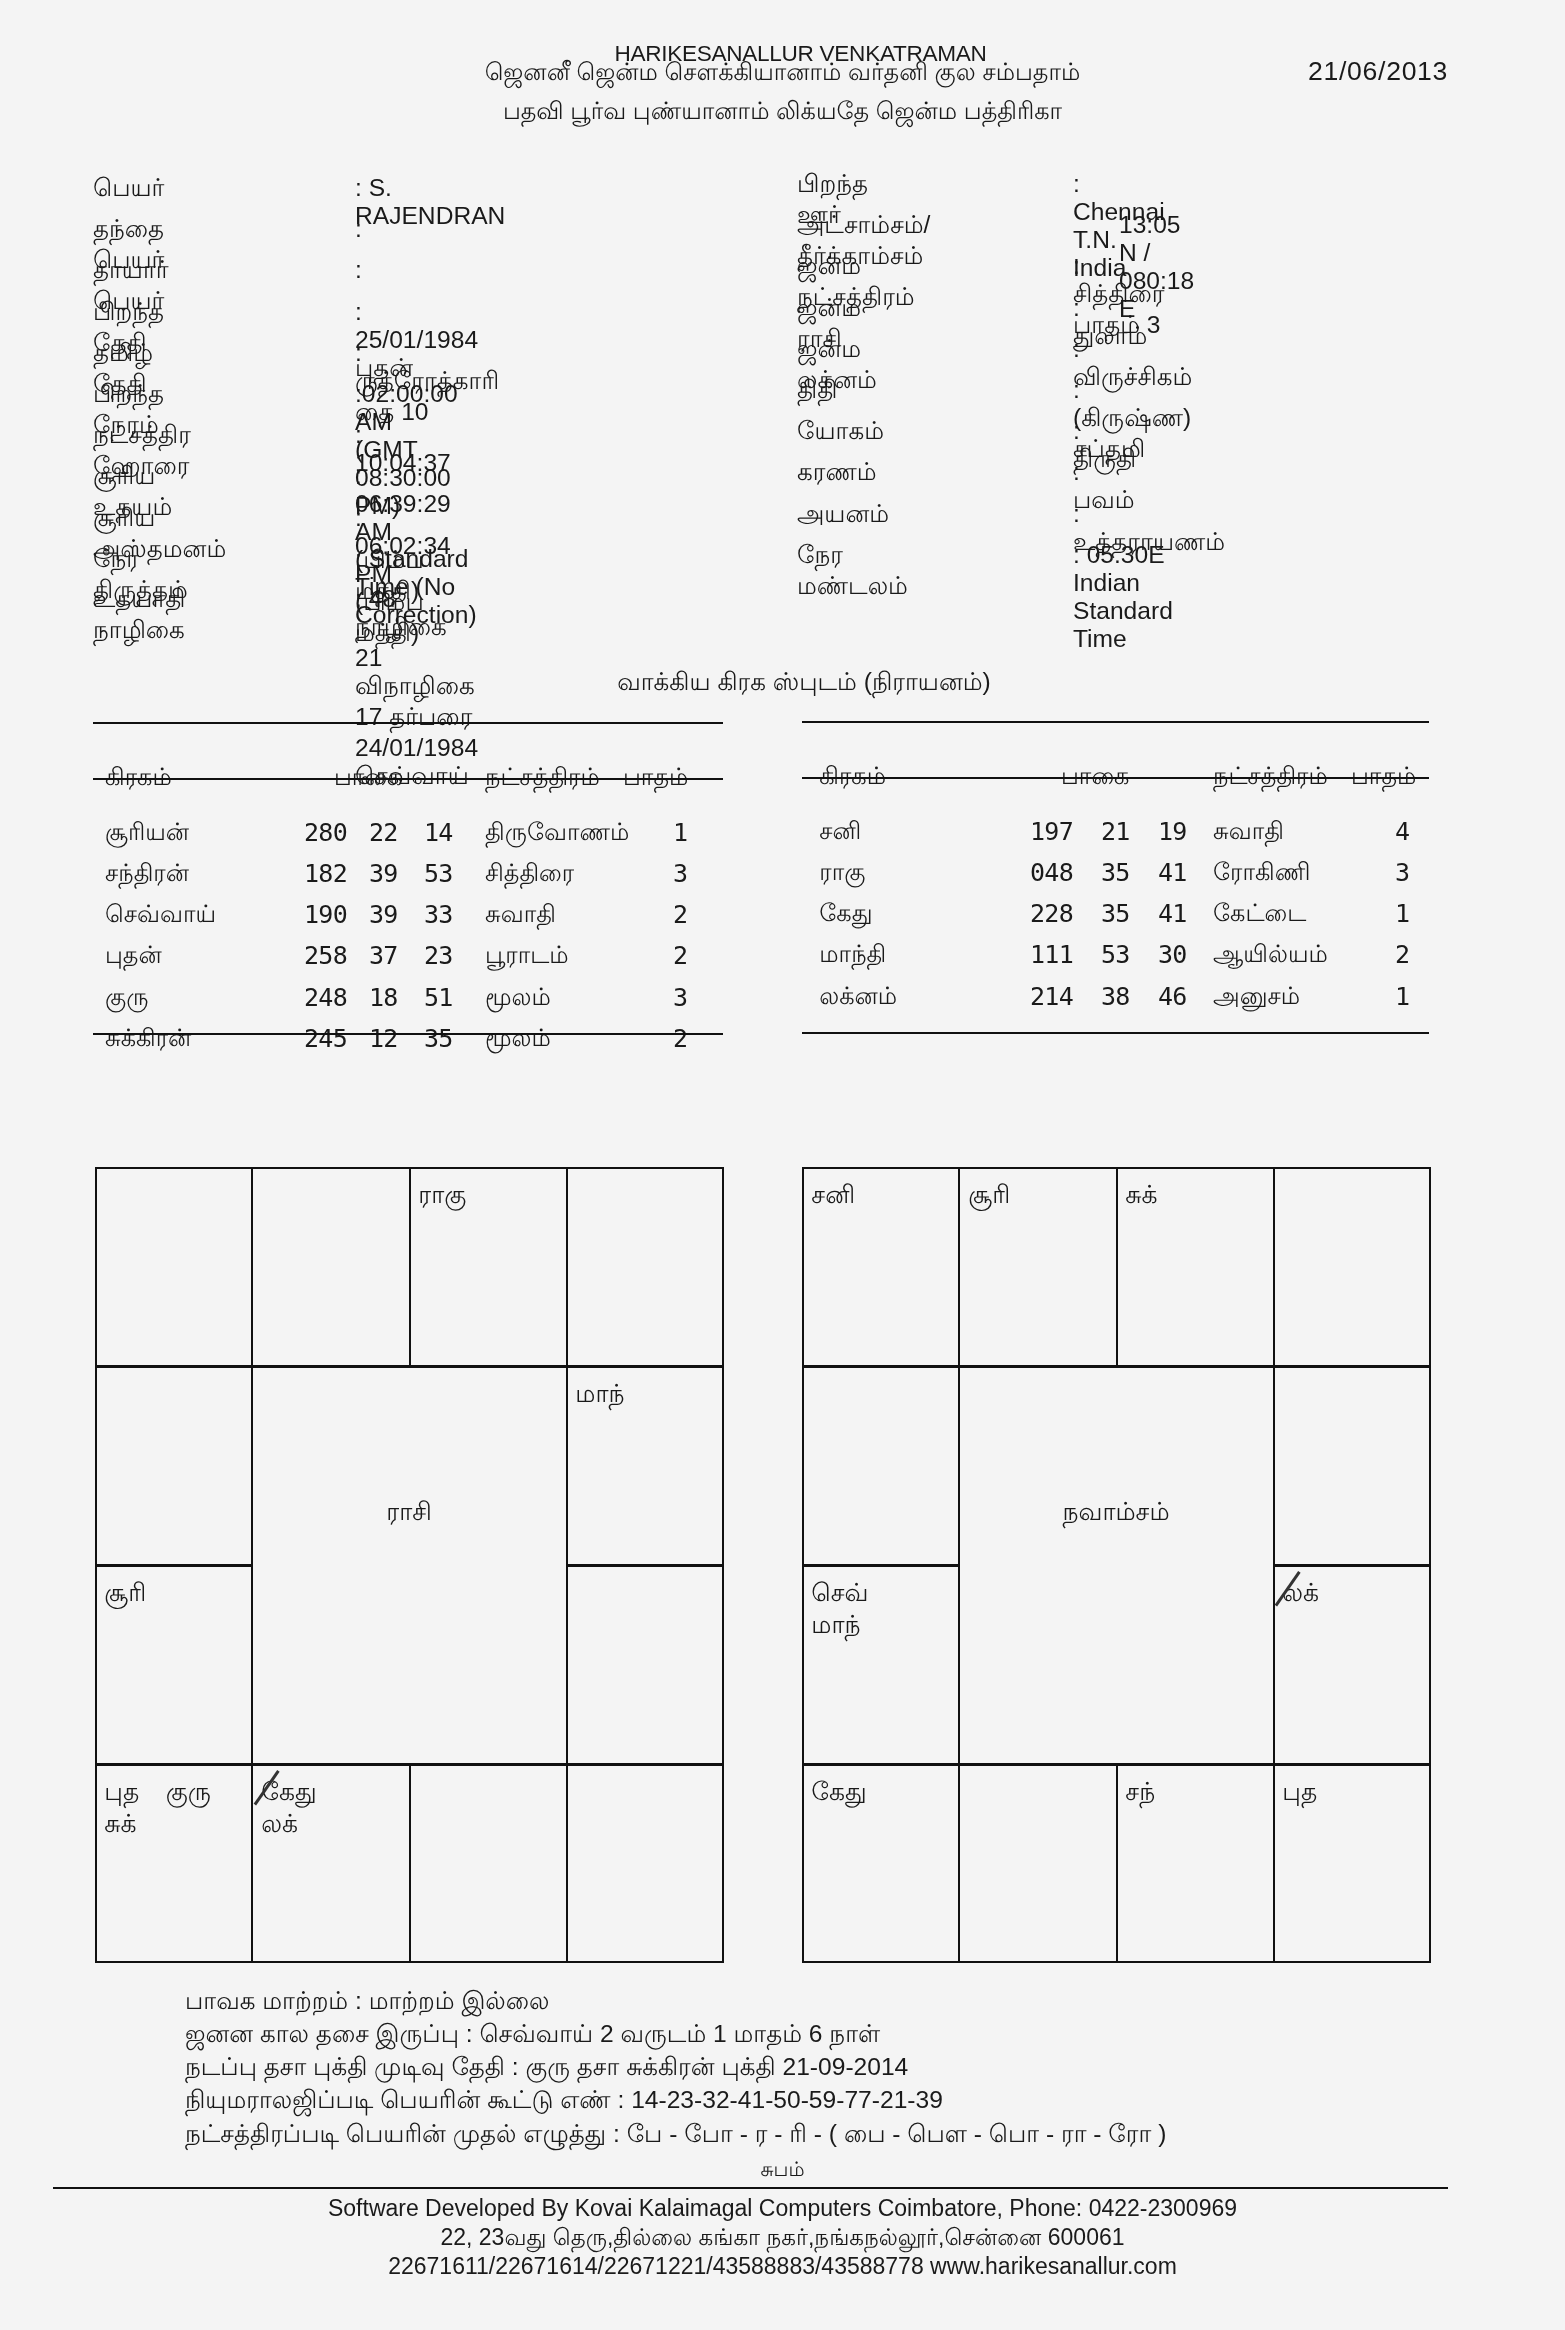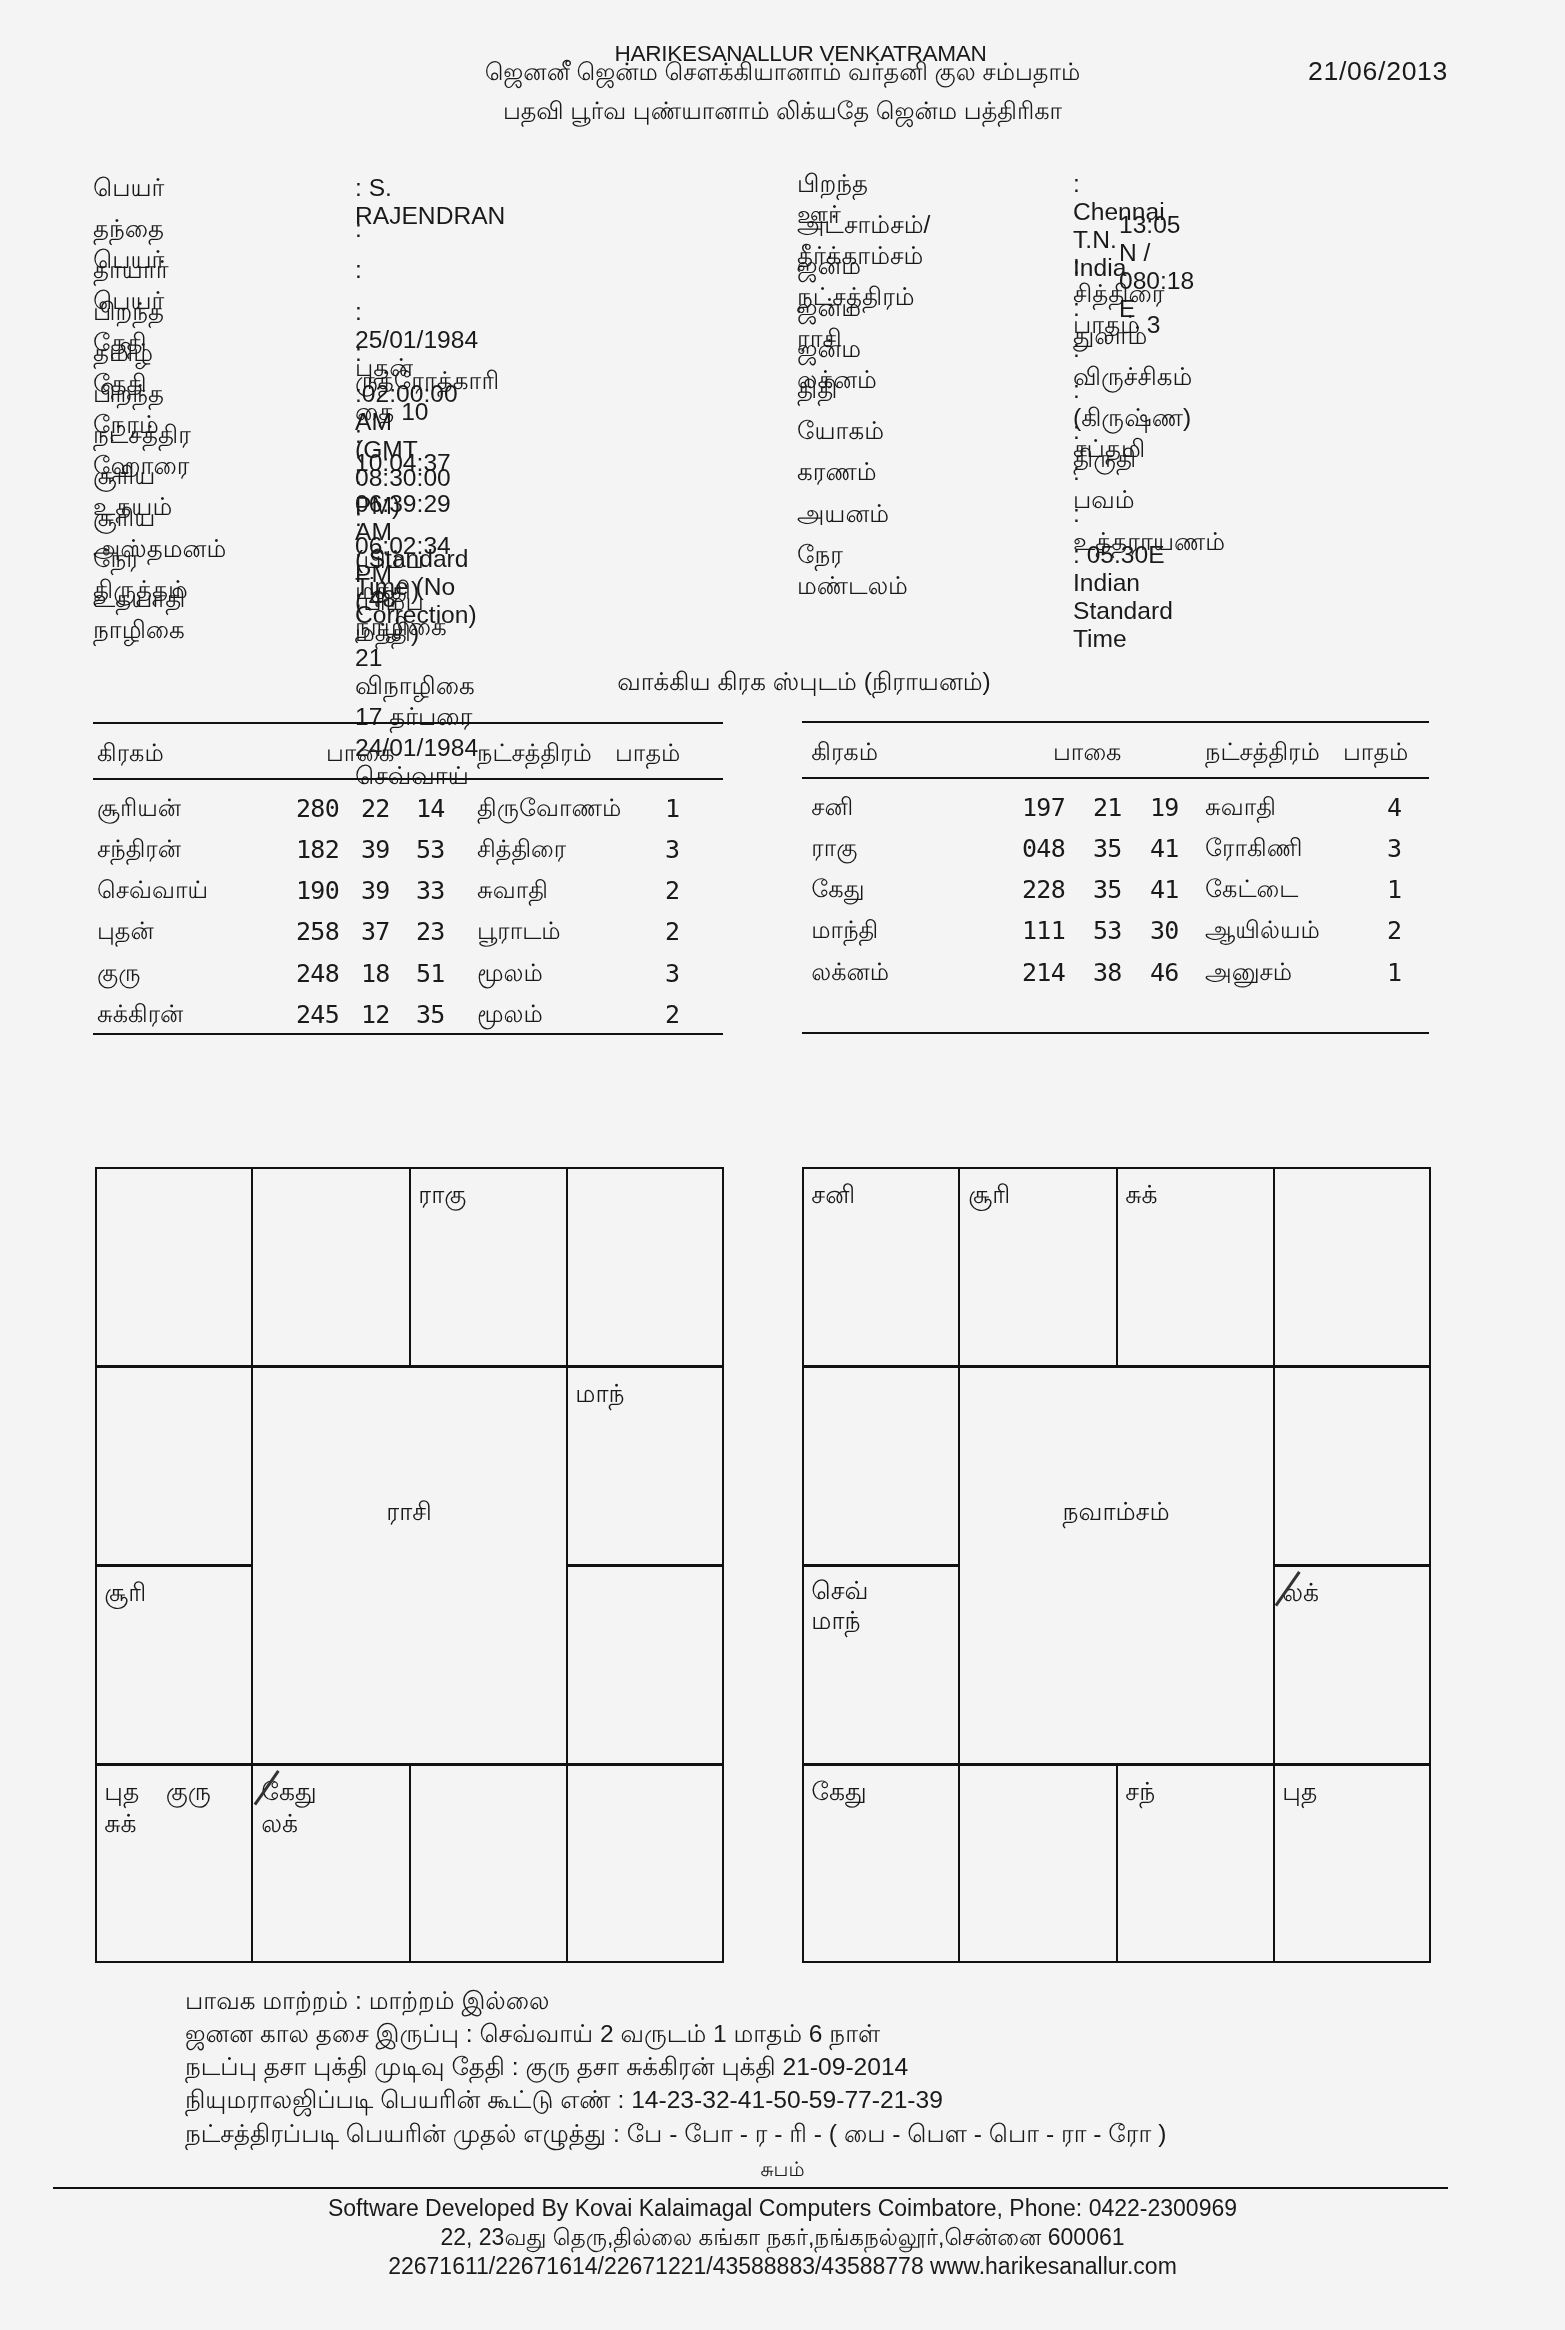--- a/index.html
+++ b/index.html
@@ -20,21 +20,21 @@
   .left-info .info-row { left: 93px; }
   .left-info .info-value { left: 262px; }
   .right-info .info-row { left: 797px; }
   .right-info .info-value { left: 276px; }
   .udayadi { left: 93px; top: 585px; font-size: 24.6px; }
   .udayadi .info-value { left: 262px; }
 
   .table-title { left: 0; width: 1608px; top: 668px; text-align: center; font-size: 24.6px; }
   .grahatable { position: absolute; }
   .grahatable .rule { position: absolute; left: 0; right: 0; height: 0; border-top: 2.7px solid #111; }
-  .grahatable .hdr, .grahatable .row { position: absolute; left: 4px; right: 0; height: 40px; font-family: "DejaVu Sans", sans-serif; font-size: 24px; }
+  .grahatable .hdr, .grahatable .row { position: absolute; left: 12px; right: 0; height: 40px; font-family: "DejaVu Sans", sans-serif; font-size: 24px; margin-top: 24px; }
   .grahatable .c { position: absolute; top: 0; }
   .num { font-family: "DejaVu Sans Mono", monospace; font-size: 25px; letter-spacing: -0.7px; }
 
   .chart { position: absolute; width: 629px; height: 796px; }
   .chart .frame { position: absolute; left: 0; top: 0; right: 0; bottom: 0; border: 2.7px solid #111; box-sizing: border-box; }
   .hline, .vline { position: absolute; background: #111; }
   .hline { height: 2.7px; } .vline { width: 2px; }
   .cell { position: absolute; font-size: 25px; padding: 13.3px 9.3px; box-sizing: border-box; }
   .cell .p { display: inline-block; margin-right: 26.6px; }
   .center-label { position: absolute; font-size: 25px; text-align: center; }
@@ -294,21 +294,21 @@
     <div class="vline" style="left:156px; top:0px; height:796px"></div>
     <div class="vline" style="left:471px; top:0px; height:796px"></div>
     <div class="vline" style="left:314px; top:0px; height:199px"></div>
     <div class="vline" style="left:314px; top:597px; height:199px"></div>
     <div class="center-label" style="left:157px; width:314px; top:330px">நவாம்சம்</div>
     <div class="cell" style="left:0px; top:0px; width:157px; height:199px;"><span class="p">சனி</span></div>
     <div class="cell" style="left:157px; top:0px; width:157px; height:199px;"><span class="p">சூரி</span></div>
     <div class="cell" style="left:314px; top:0px; width:157px; height:199px;"><span class="p">சுக்</span></div>
     <div class="cell" style="left:0px; top:199px; width:157px; height:199px;"></div>
     <div class="cell" style="left:471px; top:199px; width:157px; height:199px;"></div>
-    <div class="cell" style="left:0px; top:398px; width:157px; height:199px;font-family:Liberation Mono, monospace;"><span class="p">செவ்</span><span class="p">மாந்</span></div>
+    <div class="cell" style="left:0px; top:398px; width:157px; height:199px;"><span class="p">செவ்</span><span class="p">மாந்</span></div>
     <div class="cell" style="left:471px; top:398px; width:157px; height:199px;"><span class="p">லக்</span></div>
     <div class="slash" style="left:474px; top:437px; width:41px; transform:rotate(-55deg);"></div>
     <div class="cell" style="left:0px; top:597px; width:157px; height:199px;"><span class="p">கேது</span></div>
     <div class="cell" style="left:157px; top:597px; width:157px; height:199px;"></div>
     <div class="cell" style="left:314px; top:597px; width:157px; height:199px;"><span class="p">சந்</span></div>
     <div class="cell" style="left:471px; top:597px; width:157px; height:199px;"><span class="p">புத</span></div>
   </div>
 
 <div class="foot" style="top:1987px">பாவக மாற்றம் : மாற்றம் இல்லை</div>
 <div class="foot" style="top:2020px">ஜனன கால தசை இருப்பு : செவ்வாய் 2 வருடம் 1 மாதம் 6 நாள்</div>

